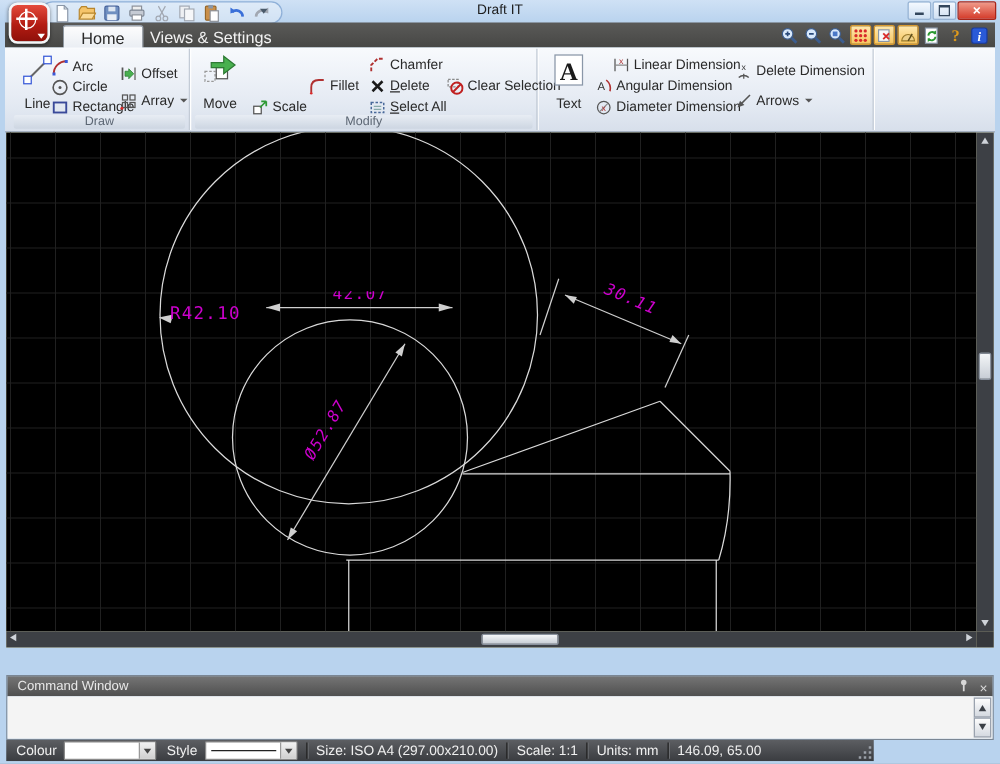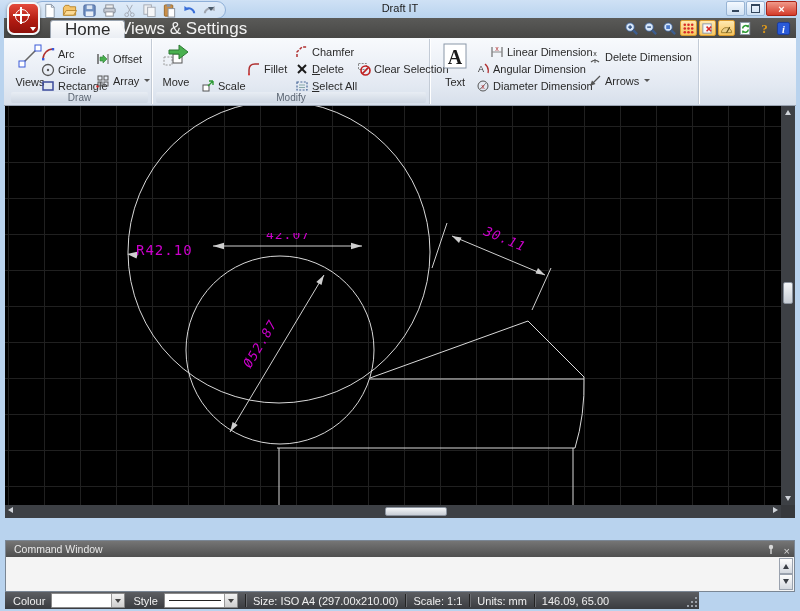--- a/index.html
+++ b/index.html
@@ -29,21 +29,21 @@
     background:linear-gradient(#e44b3c,#b31c12 55%,#8f100a);border:2px solid #f4f6f8;
     box-shadow:0 1px 3px rgba(0,0,0,.45);}
   .appbtn .tgt{position:absolute;left:6px;top:5px;width:12px;height:12px;border:1.5px solid #fff;border-radius:50%;}
   .appbtn .tgt:before{content:"";position:absolute;left:4.2px;top:-3px;width:1.5px;height:17px;background:#fff;}
   .appbtn .tgt:after{content:"";position:absolute;top:4.2px;left:-3px;height:1.5px;width:17px;background:#fff;}
   .appbtn .car{position:absolute;right:2px;bottom:2px;width:0;height:0;border-left:3px solid transparent;
     border-right:3px solid transparent;border-top:4px solid #fff;}
   
   .tabrow{position:absolute;left:4px;top:18px;width:792px;height:20px;
     background:linear-gradient(#5a5a58,#474745);}
-  .tab{position:absolute;top:2px;height:18px;padding:0 14px;font-size:17px;display:flex;align-items:center;}
+  .tab{position:absolute;top:2px;height:18px;padding:0 14px;font-size:13px;display:flex;align-items:center;}
   .tab.active{left:46px;background:linear-gradient(#fdfdfd,#e9edf3);border:1px solid #9aa4b0;border-bottom:none;
     border-radius:3px 3px 0 0;color:#2a2a2a;}
   .tab.plain{left:102px;color:#f2f2f2;}
   .quickicons{position:absolute;right:4px;top:2px;height:17px;display:flex;gap:2px;}
   .qi{width:17px;height:16px;display:flex;align-items:center;justify-content:center;border-radius:2px;}
   .qi.toggled{background:linear-gradient(#ffe9b0,#f6c55f);border:1px solid #d89a30;box-sizing:border-box;}
   
   .ribbon{position:absolute;left:4px;top:38px;width:792px;height:68px;
     background:linear-gradient(#f8fafd,#e3e9f2 70%,#d7dfeb);border-bottom:1px solid #9aa4b2;box-sizing:border-box;}
   .group{position:absolute;top:1px;height:65px;border-right:1px solid #c3cbd6;box-shadow:1px 0 0 #fff;}
@@ -270,21 +270,21 @@
 
   <div class="ribbon">
 
     <div class="group grp-draw">
       <div class="bigbtn" style="left:4px;top:2px;">
         <div class="bicon"><svg width="30" height="30" viewBox="0 0 30 30">
               <line x1="7" y1="23" x2="23" y2="7" stroke="#666" stroke-width="1.6"></line>
               <rect x="4" y="20" width="6" height="6" fill="#fff" stroke="#3a5ad8"></rect>
               <rect x="20" y="4" width="6" height="6" fill="#fff" stroke="#3a5ad8"></rect>
             </svg></div>
-        <div class="blabel">Views</div>
+        <div class="blabel">Line</div>
       </div>
       <div class="smallbtn" style="left:33px;top:7px;">
         <span class="sicon"><svg width="14" height="14" viewBox="0 0 14 14">
               <path d="M2 12 A10 10 0 0 1 12 2" fill="none" stroke="#b03030" stroke-width="1.5"></path>
               <rect x="1" y="11" width="2.4" height="2.4" fill="#3a5ad8"></rect>
               <rect x="10.8" y="1" width="2.4" height="2.4" fill="#3a5ad8"></rect>
             </svg></span>
         <span>Arc</span>
       </div>
       <div class="smallbtn" style="left:33px;top:23px;">

